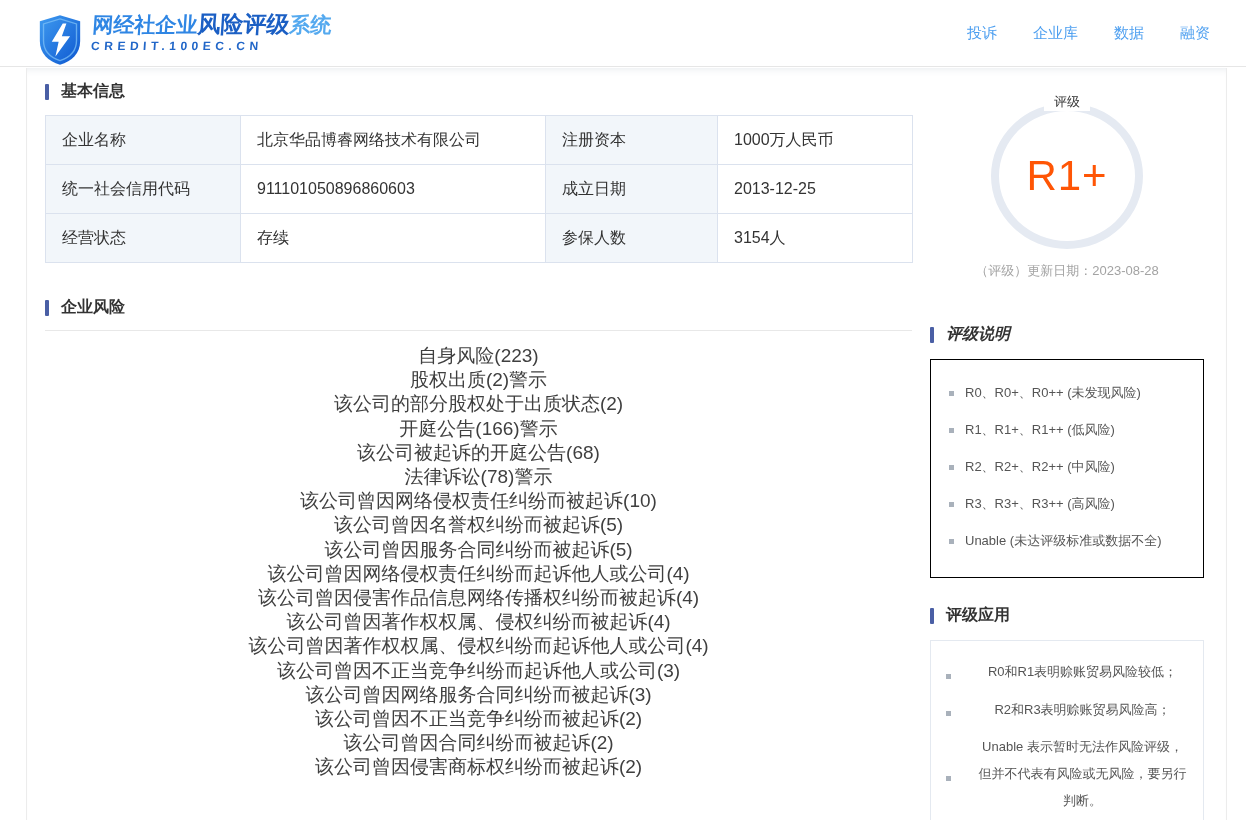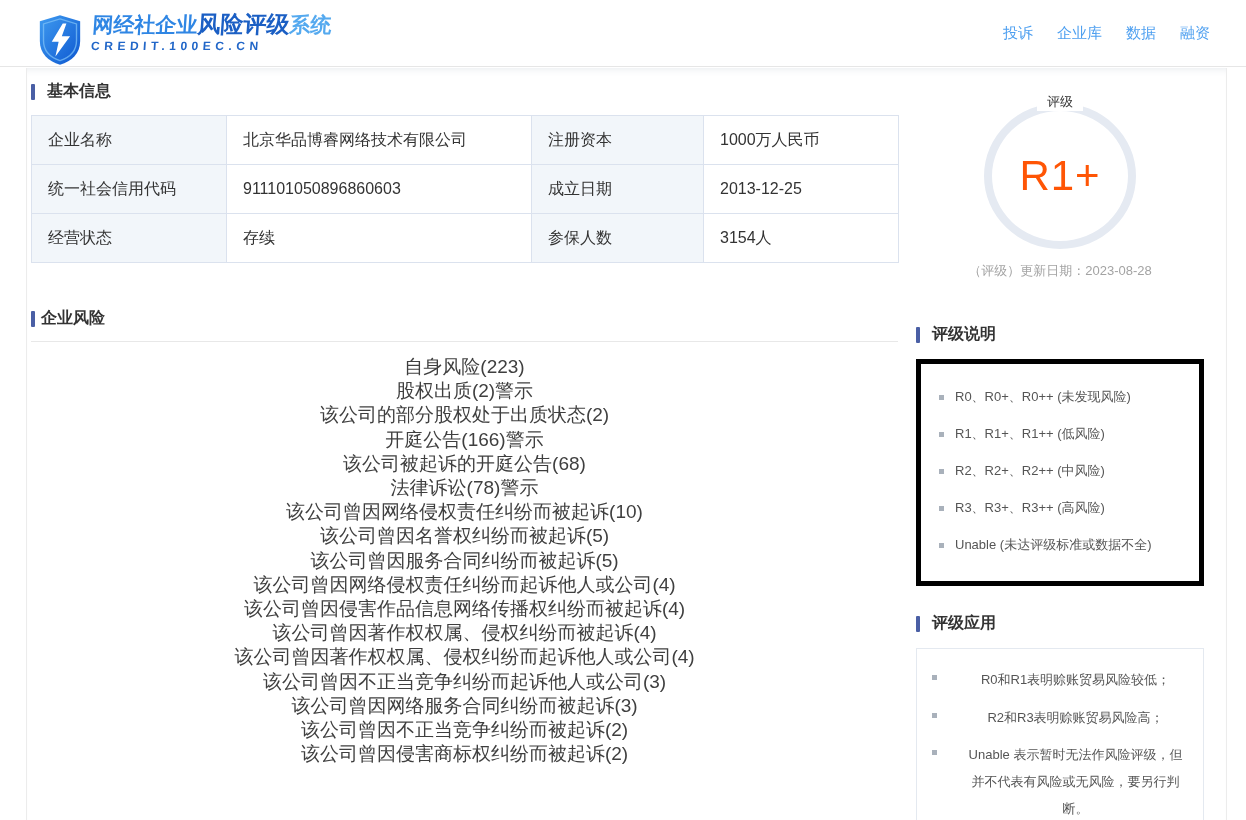--- a/index.html
+++ b/index.html
@@ -19,75 +19,75 @@
   }
   .logo { display:flex; align-items:center; gap:10px; cursor:pointer; }
   .shield { display:block; margin-bottom:-14px; }
   .shield svg { width:44px; height:54px; display:block; }
   .logo-text { display:flex; flex-direction:column; line-height:1.1; transform:skewX(-4deg); }
   .logo-title { font-weight:bold; font-size:21px; white-space:nowrap; }
   .lt1 { color:#2f86e4; }
   .lt2 { color:#1b5fc4; font-size:23px; }
   .lt3 { color:#54a9ef; }
   .logo-sub { font-size:12px; font-weight:bold; color:#2166c8; letter-spacing:4.5px; margin-top:3px; }
-  nav { display:flex; gap:24px;justify-content:flex-end; }
+  nav { display:flex; gap:36px;justify-content:flex-end; }
   nav a { color:#4d9ff0; font-size:15px; text-decoration:none; }
 
   
   .card {
     position:absolute; top:68px; left:26px; right:19px; bottom:0;
     background:#fff;
     border-left:1px solid #ececec; border-right:1px solid #ececec;
     box-shadow: inset 0 7px 8px -7px rgba(60,80,110,.14);
-    padding:13px 22px 0 4px;
+    padding:13px 22px 0 18px;
     display:flex; gap:18px;
   }
   .main-col { flex:0 0 867px; width:867px; }
   .side-col { flex:1; min-width:0; }
 
   .sec-title { display:flex; align-items:center; gap:12px; font-size:16px; font-weight:bold; color:#333; }
   .bar { width:4px; height:16px; background:#4a5fa5; border-radius:1px; }
 
   
   .info-table { width:100%; border-collapse:collapse; table-layout:fixed; margin-top:13px; }
   .info-table td {
     border:1px solid #dbe2ee; height:49px; font-size:16px; color:#333;
     padding:0 8px 0 16px; background:#fff;
   }
   .info-table td.lbl { background:#f2f6fa; }
 
   
-  .risk-title { margin-top:45px;gap:6px; }
+  .risk-title { margin-top:34px; }
   .divider { border-bottom:1px solid #e8e8e8; margin-top:12px; }
   .risk-list { margin-top:13px; text-align:center; }
   .risk-item { font-size:19px; color:#3f3f3f; line-height:24.2px; }
 
   
   .rating-wrap { text-align:center; margin-top:22px; }
   .circle {
     position:relative; width:152px; height:146px;
     border:8px solid #e5eaf2; border-radius:50%;
     margin:12px auto 0; display:flex; align-items:center; justify-content:center;
   }
   .circle-label {
     position:absolute; top:-18px; left:50%; transform:translateX(-50%);
     background:#fff; padding:0 10px; font-size:13px; color:#333; white-space:nowrap;
   }
   .rating-value { font-size:42px; font-weight:normal; color:#ff5505; letter-spacing:1px; }
   .rating-date { margin-top:13px; font-size:13px; color:#a3a3a3; }
 
   
-  .side-sec-1 { margin-top:44px; }
+  .side-sec-1 { margin-top:44px;font-style:italic; }
   .side-sec-2 { margin-top:27px; }
-  .note-box { border:5px solid #000000; margin-top:14px; padding:24px 14px 8px 18px; }
+  .note-box { border:1px solid #000000; margin-top:14px; padding:24px 14px 8px 18px; }
   .note-item { display:flex; align-items:center; gap:11px; font-size:13px; color:#555; margin-bottom:19px; }
   .sq { width:5px; height:5px; background:#a9b1bb; flex:0 0 5px; }
   .usage-box { border:1px solid #e4e9f0; margin-top:14px; padding:18px 15px 8px 15px; font-size:13px; color:#555; }
   .usage-intro { text-indent:2em; line-height:2.1; margin:0 0 13px 0; }
-  .usage-item { display:flex; gap:26px; margin-bottom:11px; }
+  .usage-item { display:flex; gap:26px; margin-bottom:11px;align-items:center; }
   .usage-item .sq { margin-top:8px; }
   .usage-item .txt { flex:1; text-align:center; line-height:2.05; }
 </style>
 </head>
 <body>
 
 <div class="page">
 
   <header>
     <div class="logo">
@@ -173,20 +173,21 @@
         <div class="risk-item">该公司曾因网络侵权责任纠纷而被起诉(10)</div>
         <div class="risk-item">该公司曾因名誉权纠纷而被起诉(5)</div>
         <div class="risk-item">该公司曾因服务合同纠纷而被起诉(5)</div>
         <div class="risk-item">该公司曾因网络侵权责任纠纷而起诉他人或公司(4)</div>
         <div class="risk-item">该公司曾因侵害作品信息网络传播权纠纷而被起诉(4)</div>
         <div class="risk-item">该公司曾因著作权权属、侵权纠纷而被起诉(4)</div>
         <div class="risk-item">该公司曾因著作权权属、侵权纠纷而起诉他人或公司(4)</div>
         <div class="risk-item">该公司曾因不正当竞争纠纷而起诉他人或公司(3)</div>
         <div class="risk-item">该公司曾因网络服务合同纠纷而被起诉(3)</div>
         <div class="risk-item">该公司曾因不正当竞争纠纷而被起诉(2)</div>
+        <div class="risk-item">该公司曾因合同纠纷而被起诉(2)</div>
         <div class="risk-item">该公司曾因侵害商标权纠纷而被起诉(2)</div>
       </div>
     </div>
 
     <aside class="side-col">
 
       <div class="rating-wrap">
         <div class="circle">
           <span class="circle-label">评级</span>
           <span class="rating-value">R1+</span>

